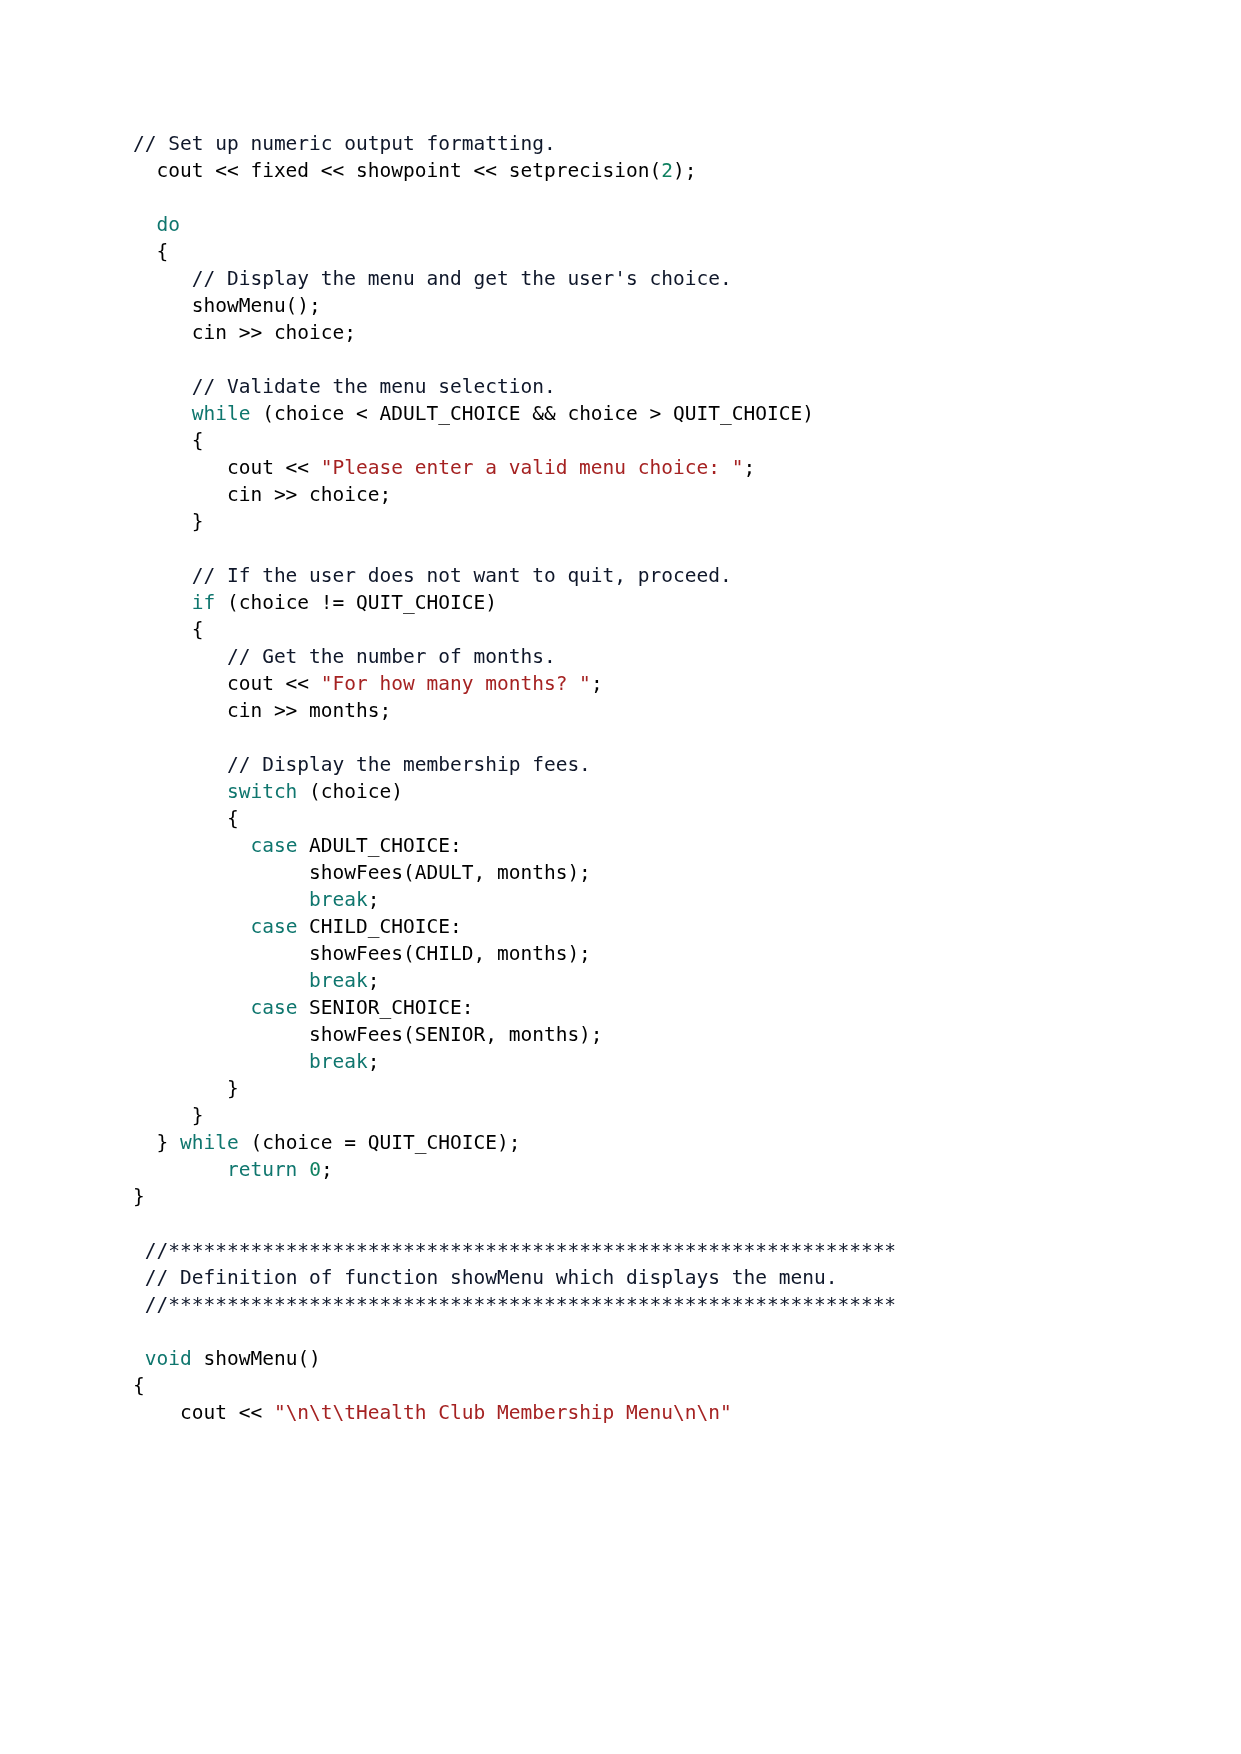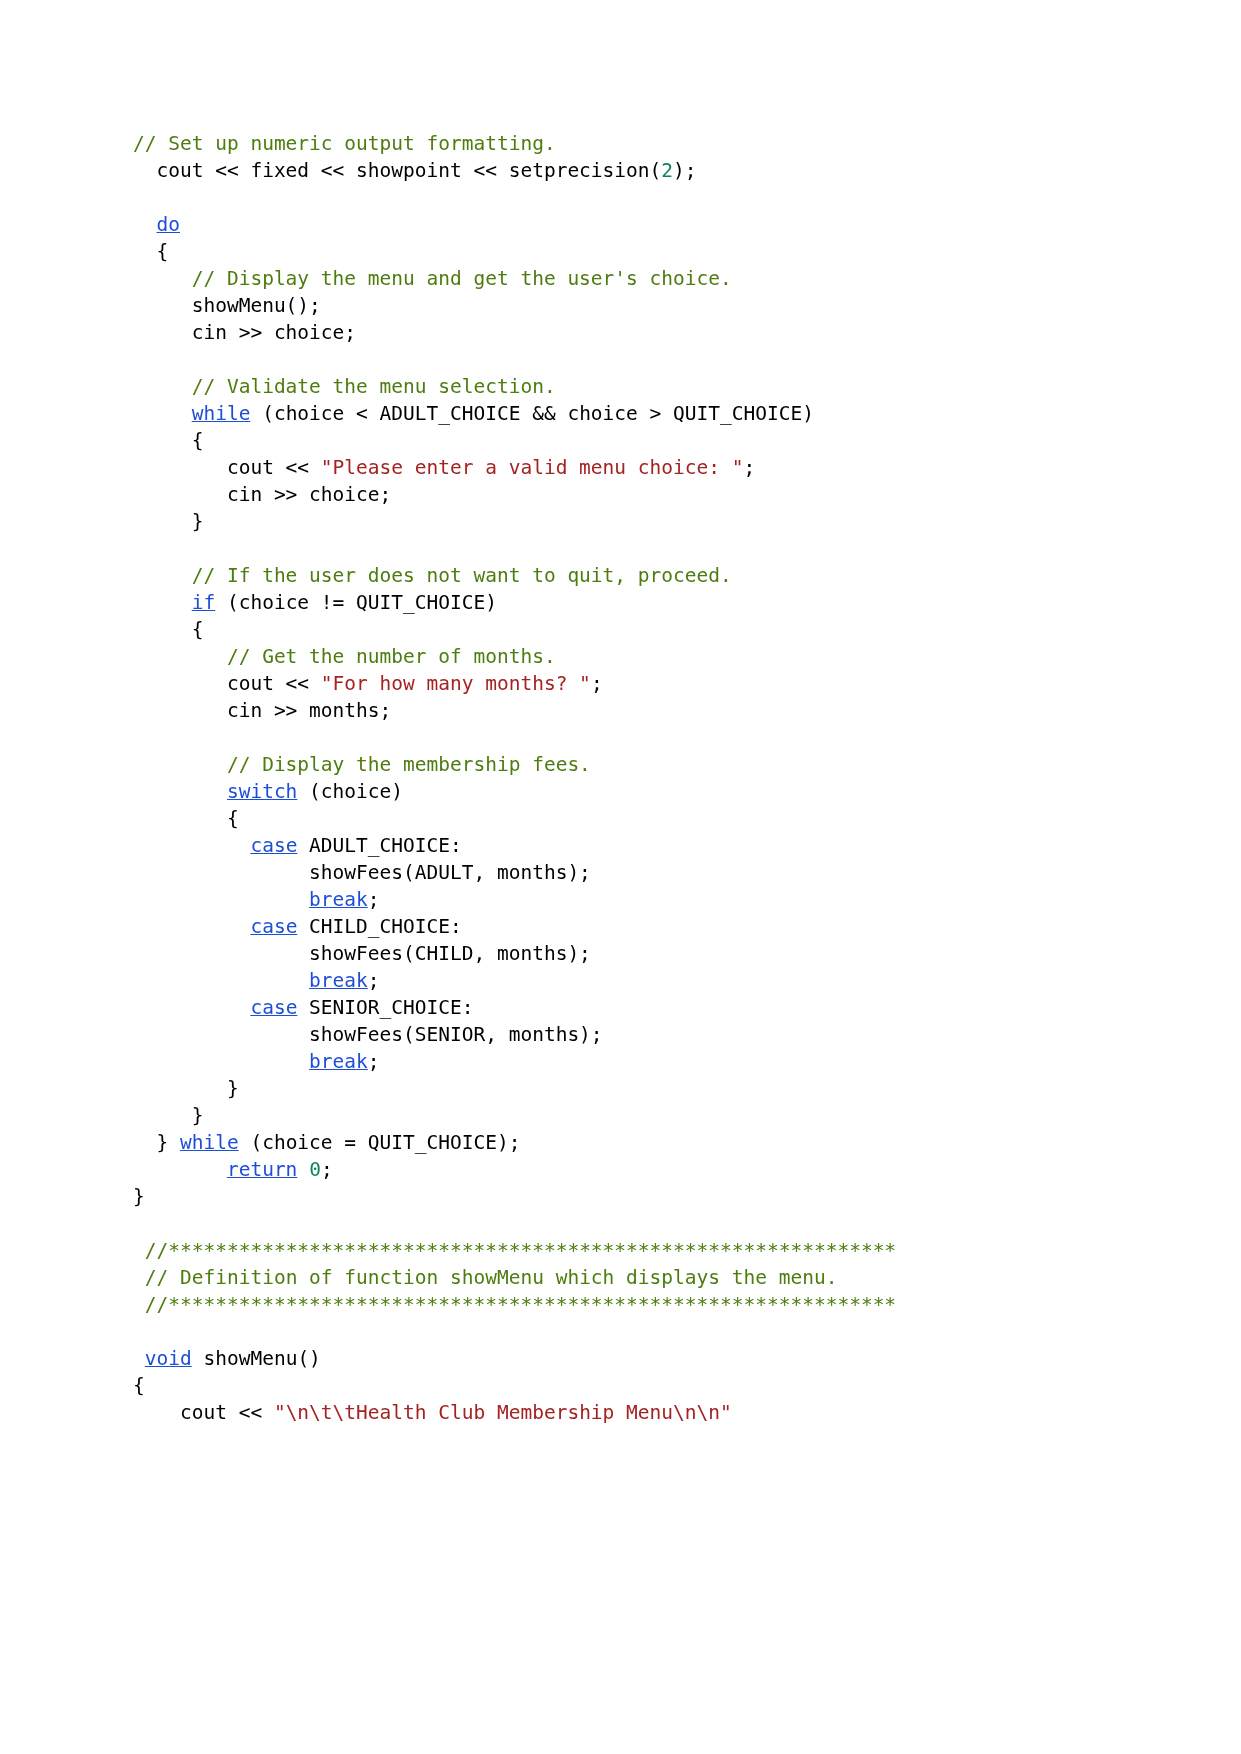--- a/index.html
+++ b/index.html
@@ -31,22 +31,22 @@
     letter-spacing: 0px;
   }
   .code-line {
     white-space: pre;
     min-height: 27px;
   }
   .code-line.blank {
     min-height: 27px;
   }
   .tok-plain    { color: #000000; }
-  .tok-keyword  { color: #1d4ed8; text-decoration: underline; }
-  .tok-comment  { color: #4d7c0f; }
+  .tok-keyword  { color: #0f766e; }
+  .tok-comment  { color: #0f172a; }
   .tok-string   { color: #a52222; }
   .tok-number   { color: #0f8060; }
 </style>
 </head>
 <body>
 
 <div id="page">
   <div id="code-listing"><div class="code-line"><span class="tok-comment">// Set up numeric output formatting.</span></div><div class="code-line"><span class="tok-plain">  cout &lt;&lt; fixed &lt;&lt; showpoint &lt;&lt; setprecision(</span><span class="tok-number">2</span><span class="tok-plain">);</span></div><div class="code-line blank"><span class="tok-plain"></span>&nbsp;</div><div class="code-line"><span class="tok-plain">  </span><span class="tok-keyword">do</span></div><div class="code-line"><span class="tok-plain">  {</span></div><div class="code-line"><span class="tok-plain">     </span><span class="tok-comment">// Display the menu and get the user's choice.</span></div><div class="code-line"><span class="tok-plain">     showMenu();</span></div><div class="code-line"><span class="tok-plain">     cin &gt;&gt; choice;</span></div><div class="code-line blank"><span class="tok-plain"></span>&nbsp;</div><div class="code-line"><span class="tok-plain">     </span><span class="tok-comment">// Validate the menu selection.</span></div><div class="code-line"><span class="tok-plain">     </span><span class="tok-keyword">while</span><span class="tok-plain"> (choice &lt; ADULT_CHOICE &amp;&amp; choice &gt; QUIT_CHOICE)</span></div><div class="code-line"><span class="tok-plain">     {</span></div><div class="code-line"><span class="tok-plain">        cout &lt;&lt; </span><span class="tok-string">"Please enter a valid menu choice: "</span><span class="tok-plain">;</span></div><div class="code-line"><span class="tok-plain">        cin &gt;&gt; choice;</span></div><div class="code-line"><span class="tok-plain">     }</span></div><div class="code-line blank"><span class="tok-plain"></span>&nbsp;</div><div class="code-line"><span class="tok-plain">     </span><span class="tok-comment">// If the user does not want to quit, proceed.</span></div><div class="code-line"><span class="tok-plain">     </span><span class="tok-keyword">if</span><span class="tok-plain"> (choice != QUIT_CHOICE)</span></div><div class="code-line"><span class="tok-plain">     {</span></div><div class="code-line"><span class="tok-plain">        </span><span class="tok-comment">// Get the number of months.</span></div><div class="code-line"><span class="tok-plain">        cout &lt;&lt; </span><span class="tok-string">"For how many months? "</span><span class="tok-plain">;</span></div><div class="code-line"><span class="tok-plain">        cin &gt;&gt; months;</span></div><div class="code-line blank"><span class="tok-plain"></span>&nbsp;</div><div class="code-line"><span class="tok-plain">        </span><span class="tok-comment">// Display the membership fees.</span></div><div class="code-line"><span class="tok-plain">        </span><span class="tok-keyword">switch</span><span class="tok-plain"> (choice)</span></div><div class="code-line"><span class="tok-plain">        {</span></div><div class="code-line"><span class="tok-plain">          </span><span class="tok-keyword">case</span><span class="tok-plain"> ADULT_CHOICE:</span></div><div class="code-line"><span class="tok-plain">               showFees(ADULT, months);</span></div><div class="code-line"><span class="tok-plain">               </span><span class="tok-keyword">break</span><span class="tok-plain">;</span></div><div class="code-line"><span class="tok-plain">          </span><span class="tok-keyword">case</span><span class="tok-plain"> CHILD_CHOICE:</span></div><div class="code-line"><span class="tok-plain">               showFees(CHILD, months);</span></div><div class="code-line"><span class="tok-plain">               </span><span class="tok-keyword">break</span><span class="tok-plain">;</span></div><div class="code-line"><span class="tok-plain">          </span><span class="tok-keyword">case</span><span class="tok-plain"> SENIOR_CHOICE:</span></div><div class="code-line"><span class="tok-plain">               showFees(SENIOR, months);</span></div><div class="code-line"><span class="tok-plain">               </span><span class="tok-keyword">break</span><span class="tok-plain">;</span></div><div class="code-line"><span class="tok-plain">        }</span></div><div class="code-line"><span class="tok-plain">     }</span></div><div class="code-line"><span class="tok-plain">  } </span><span class="tok-keyword">while</span><span class="tok-plain"> (choice = QUIT_CHOICE);</span></div><div class="code-line"><span class="tok-plain">        </span><span class="tok-keyword">return</span><span class="tok-plain"> </span><span class="tok-number">0</span><span class="tok-plain">;</span></div><div class="code-line"><span class="tok-plain">}</span></div><div class="code-line blank"><span class="tok-plain"></span>&nbsp;</div><div class="code-line"><span class="tok-plain"> </span><span class="tok-comment">//**************************************************************</span></div><div class="code-line"><span class="tok-plain"> </span><span class="tok-comment">// Definition of function showMenu which displays the menu.</span></div><div class="code-line"><span class="tok-plain"> </span><span class="tok-comment">//**************************************************************</span></div><div class="code-line blank"><span class="tok-plain"></span>&nbsp;</div><div class="code-line"><span class="tok-plain"> </span><span class="tok-keyword">void</span><span class="tok-plain"> showMenu()</span></div><div class="code-line"><span class="tok-plain">{</span></div><div class="code-line"><span class="tok-plain">    cout &lt;&lt; </span><span class="tok-string">"\n\t\tHealth Club Membership Menu\n\n"</span></div></div>
 </div>
 

